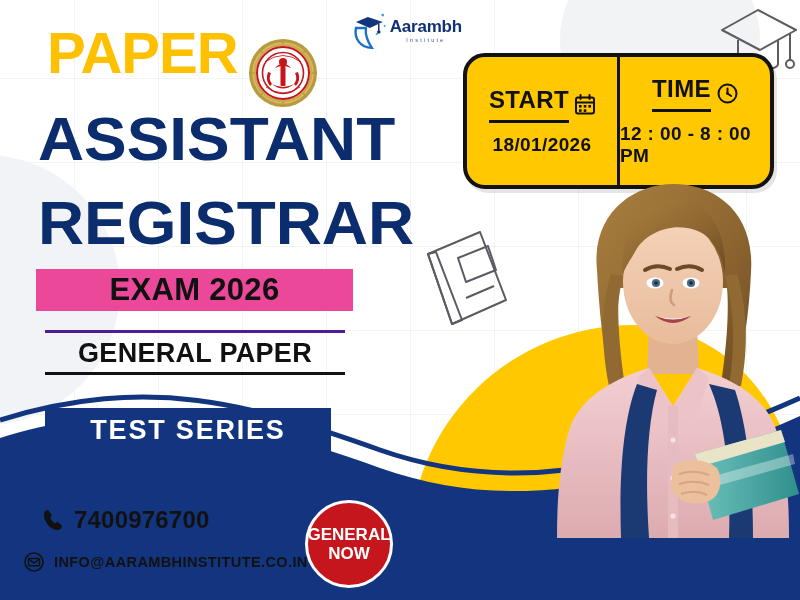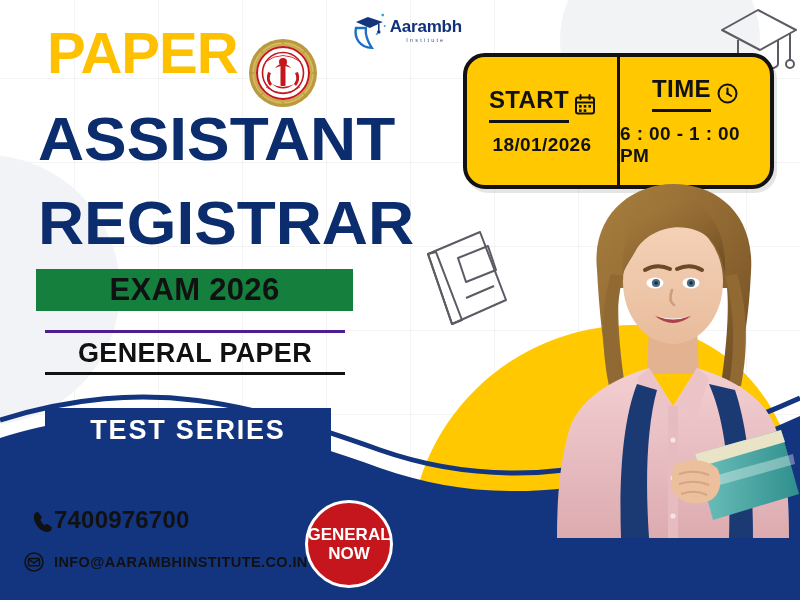--- a/index.html
+++ b/index.html
@@ -85,21 +85,21 @@
   }
   .registrar {
     position:absolute; left:38px; top:192px;
     font-size:62px; font-weight:bold; color:#0B2D6E;
     letter-spacing:0px; line-height:1;
     transform:scaleX(1.03); transform-origin:left center;
   }
   .exam-bar {
     position:absolute; left:36px; top:269px;
     width:317px; height:42px;
-    background:#15803d;
+    background:#ec4899;
     display:flex; align-items:center; justify-content:center;
   }
   .exam-bar span {
     font-size:31px; font-weight:bold; color:#111111;
     letter-spacing:0.3px;
   }
   .general-paper {
     position:absolute; left:45px; top:330px;
     width:300px;
     border-top:3px solid #4c1d95; border-bottom:3px solid #111;
@@ -142,22 +142,22 @@
     font-size:24px; font-weight:bold; color:#111111;
     letter-spacing:0.4px;
   }
   .info-head .lbl { border-bottom:3px solid #111; padding-bottom:6px; }
   .info-val {
     font-size:19px; font-weight:bold; color:#111111;
     letter-spacing:0.4px; margin-top:9px;
   }
   
   .contact-phone {
-    position:absolute; left:32px; top:506px;
-    display:flex; align-items:flex-end; 
+    position:absolute; left:42px; top:506px;
+    display:flex; align-items:center; gap:10px;
   }
   .contact-phone .num {
     font-size:24px; font-weight:bold; color:#111111; letter-spacing:0.2px;
   }
   .contact-mail {
     position:absolute; left:24px; top:552px;
     display:flex; align-items:center; gap:10px;
   }
   .contact-mail .addr {
     font-size:14.5px; font-weight:bold; color:#111111; letter-spacing:0.4px;
@@ -387,21 +387,21 @@
     </div>
     <div class="info-col">
       <div class="info-head">
         <span class="lbl">TIME</span>
         <svg width="21" height="21" viewBox="0 0 21 21">
           <circle cx="10.5" cy="10.5" r="9" fill="none" stroke="#111" stroke-width="2"></circle>
           <path d="M10.5 5.5 V10.5 L14.2 13" stroke="#111" stroke-width="2" fill="none" stroke-linecap="round"></path>
           <circle cx="10.5" cy="10.5" r="1.3" fill="#111"></circle>
         </svg>
       </div>
-      <div class="info-val">6 : 00 - 1 : 00 PM</div>
+      <div class="info-val">12 : 00 - 8 : 00 PM</div>
     </div>
   </div>
 
   <div class="contact-phone">
     <svg width="22" height="24" viewBox="0 0 22 24">
       <path d="M5 2 C2 3 1 7 3 12 C5.5 18 11 22.5 16 22 C19 21.6 20.5 18.5 19.5 17 L16 14.2 C14.8 13.4 13.6 14.4 13 15.6 C11.2 14.6 9 12 8.2 9.8 C9.4 9 10.2 7.8 9.4 6.6 L6.7 2.8 C6.3 2.2 5.6 1.8 5 2 Z" fill="#111"></path>
     </svg>
     <span class="num">7400976700</span>
   </div>
 

